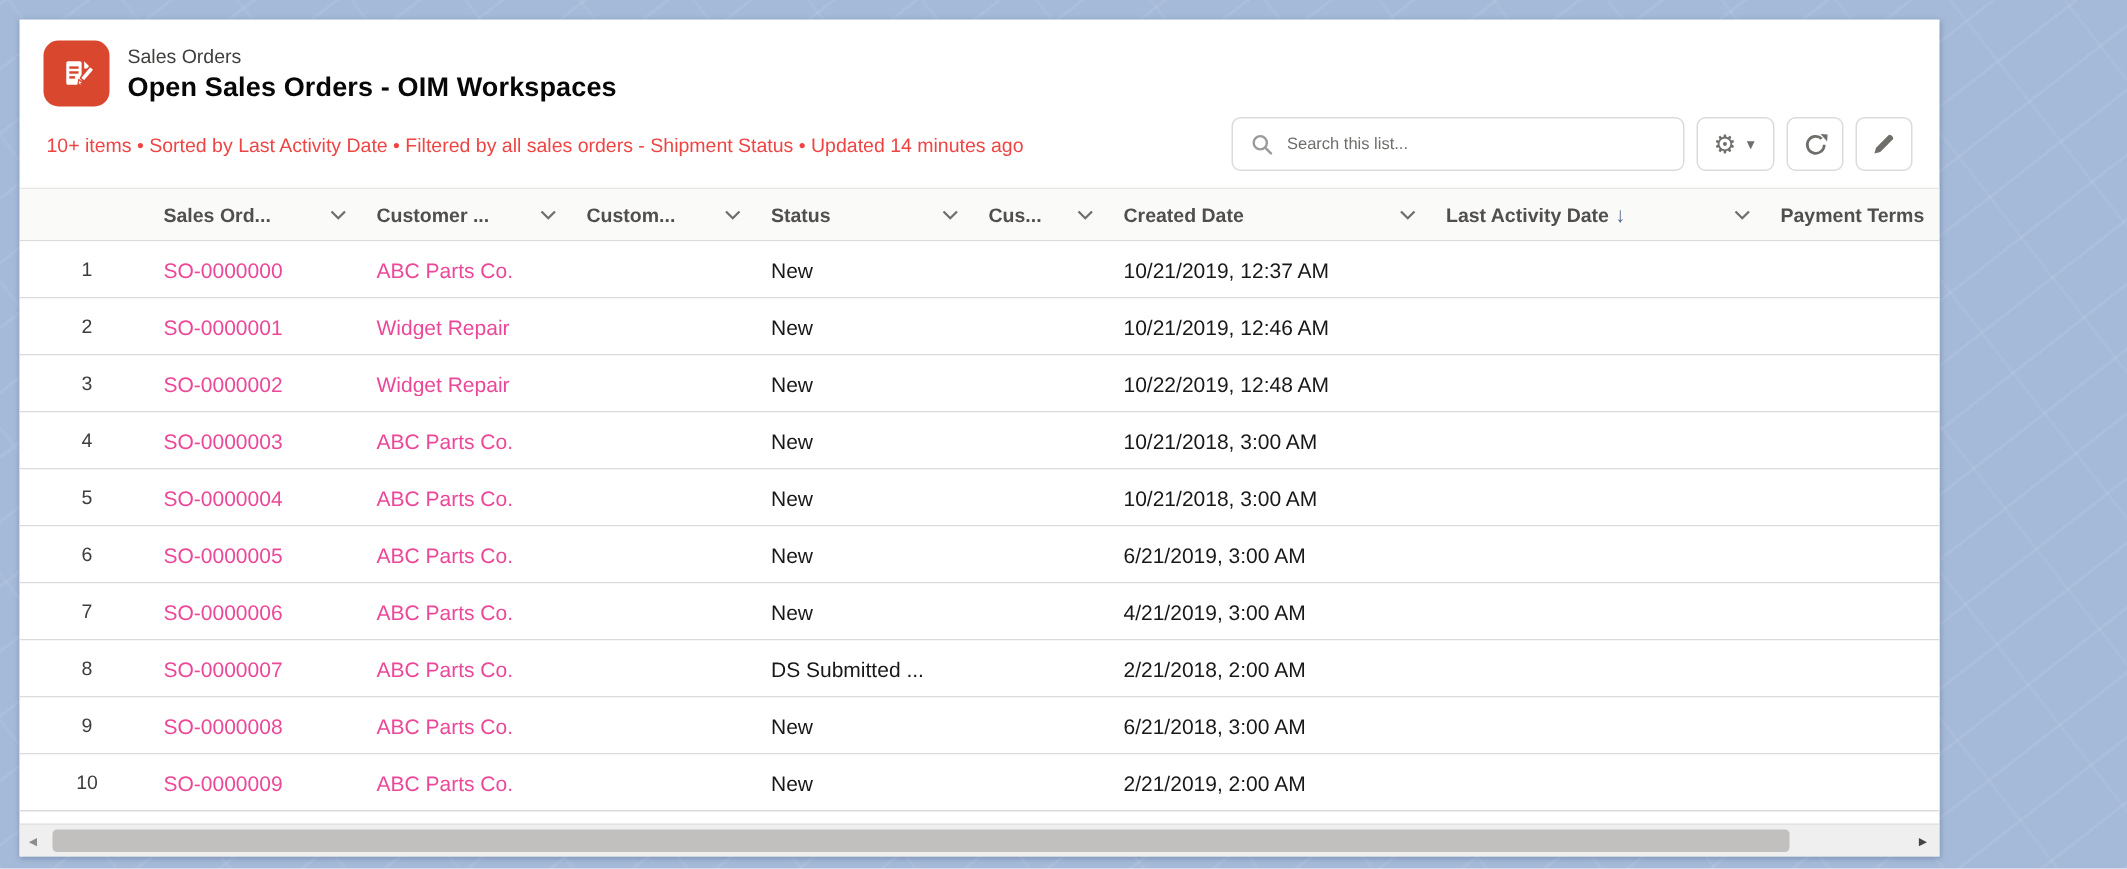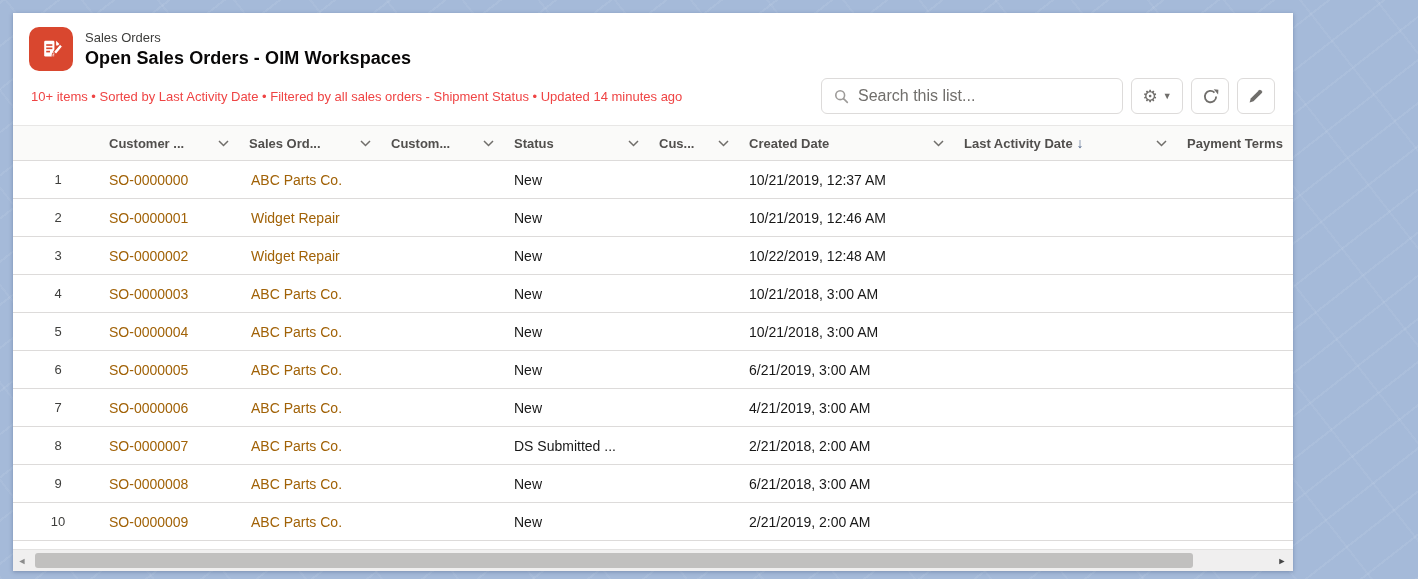--- a/index.html
+++ b/index.html
@@ -29,21 +29,21 @@
   .entity-label { font-size:13px; color:#3e3e3c; line-height:17px; }
   .page-title { font-size:18px; font-weight:700; color:#080707; line-height:24px; letter-spacing:.1px; }
   .header-bottom { display:flex; align-items:center; justify-content:space-between; margin-top:4px; min-height:42px; }
   .meta-text { font-size:13px; color:#ef4444; padding-left:2px; }
   .controls { display:flex; align-items:center; gap:8px; }
   .search-box {
     width:302px; height:36px; border:1px solid #dddbda; border-radius:6px;
     display:flex; align-items:center; padding:0 12px; gap:9px; background:#fff;
   }
   .search-box input {
-    border:none; outline:none; flex:1; font-size:16px; color:#6d28d9;
+    border:none; outline:none; flex:1; font-size:11px; color:#6d28d9;
     font-family:"Liberation Sans", sans-serif; background:transparent;
   }
   .search-box input::placeholder { color:#706e6b; }
   .btn {
     height:36px; background:#fff; border:1px solid #dddbda; border-radius:6px;
     display:flex; align-items:center; justify-content:center; cursor:pointer; color:#706e6b;
   }
   .btn-gear { width:52px; gap:5px; }
   .btn-sq { width:38px; }
   .gear-glyph { font-size:17px; line-height:1; color:#706e6b; }
@@ -62,21 +62,21 @@
   .th .spacer { flex:1; }
   .sort-arrow { color:#54698d; font-size:14px; font-weight:700; margin:0 4px; }
   .chev { flex:0 0 auto; }
   .tbody { flex:1 1 auto; background:#fff; }
   .tr { display:flex; height:38px; align-items:center; border-bottom:1px solid #dddbda; background:#fff; }
   .td {
     font-size:14px; color:#181818; padding:0 8px 0 6px;
     white-space:nowrap; overflow:hidden;
   }
   .td-num { text-align:center; color:#3e3e3c; font-size:13px; padding:0; }
-  .td a { color:#a16207; text-decoration:none; cursor:pointer; }
+  .td a { color:#ec4899; text-decoration:none; cursor:pointer; }
   
   .c0 { width:90px;  flex:0 0 auto; }
   .c1 { width:142px; flex:0 0 auto; }
   .c2 { width:140px; flex:0 0 auto; }
   .c3 { width:123px; flex:0 0 auto; }
   .c4 { width:145px; flex:0 0 auto;align-items:center; }
   .c5 { width:90px;  flex:0 0 auto; }
   .c6 { width:215px; flex:0 0 auto;gap:16px; }
   .c7 { width:223px; flex:0 0 auto;justify-content:center; }
   .c8 { width:227px; flex:0 0 auto; }
@@ -148,30 +148,30 @@
     </div>
   </div>
 
   <div class="table-wrap">
     <div class="table-inner">
       <div class="thead">
         <div class="th c0">
             <span></span>
           </div>
 
+        <div class="th c1">
+          <span>Sales Ord...</span>
+            <span class="spacer"></span>
+          <svg class="chev" width="11" height="7" viewBox="0 0 11 7">
+              <polyline points="1,1 5.5,5.5 10,1" fill="none" stroke="#706e6b" stroke-width="1.5"></polyline>
+            </svg>
+        </div>
+
         <div class="th c2">
           <span>Customer ...</span>
-            <span class="spacer"></span>
-          <svg class="chev" width="11" height="7" viewBox="0 0 11 7">
-              <polyline points="1,1 5.5,5.5 10,1" fill="none" stroke="#706e6b" stroke-width="1.5"></polyline>
-            </svg>
-        </div>
-
-        <div class="th c1">
-          <span>Sales Ord...</span>
             <span class="spacer"></span>
           <svg class="chev" width="11" height="7" viewBox="0 0 11 7">
               <polyline points="1,1 5.5,5.5 10,1" fill="none" stroke="#706e6b" stroke-width="1.5"></polyline>
             </svg>
         </div>
 
         <div class="th c3">
           <span>Custom...</span>
             <span class="spacer"></span>
           <svg class="chev" width="11" height="7" viewBox="0 0 11 7">

